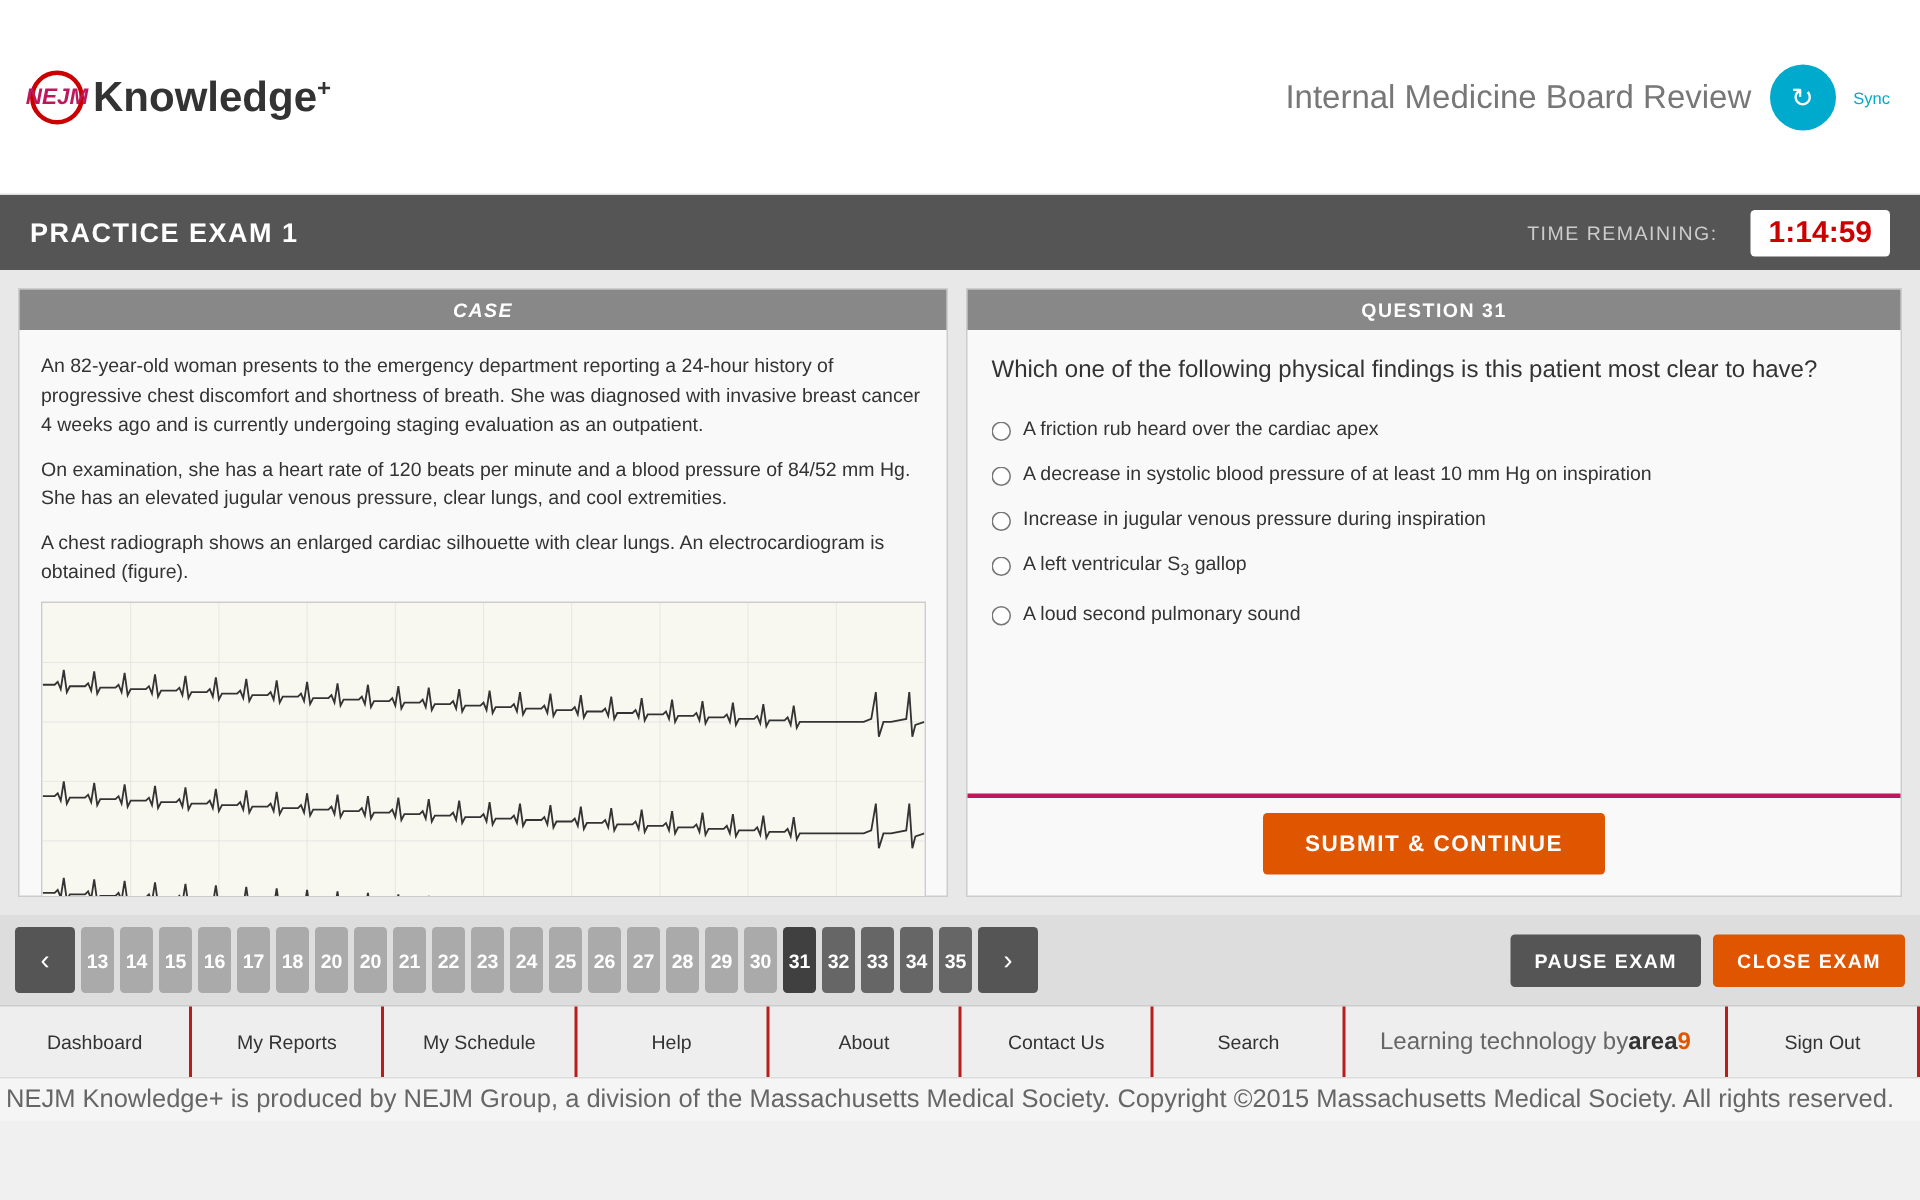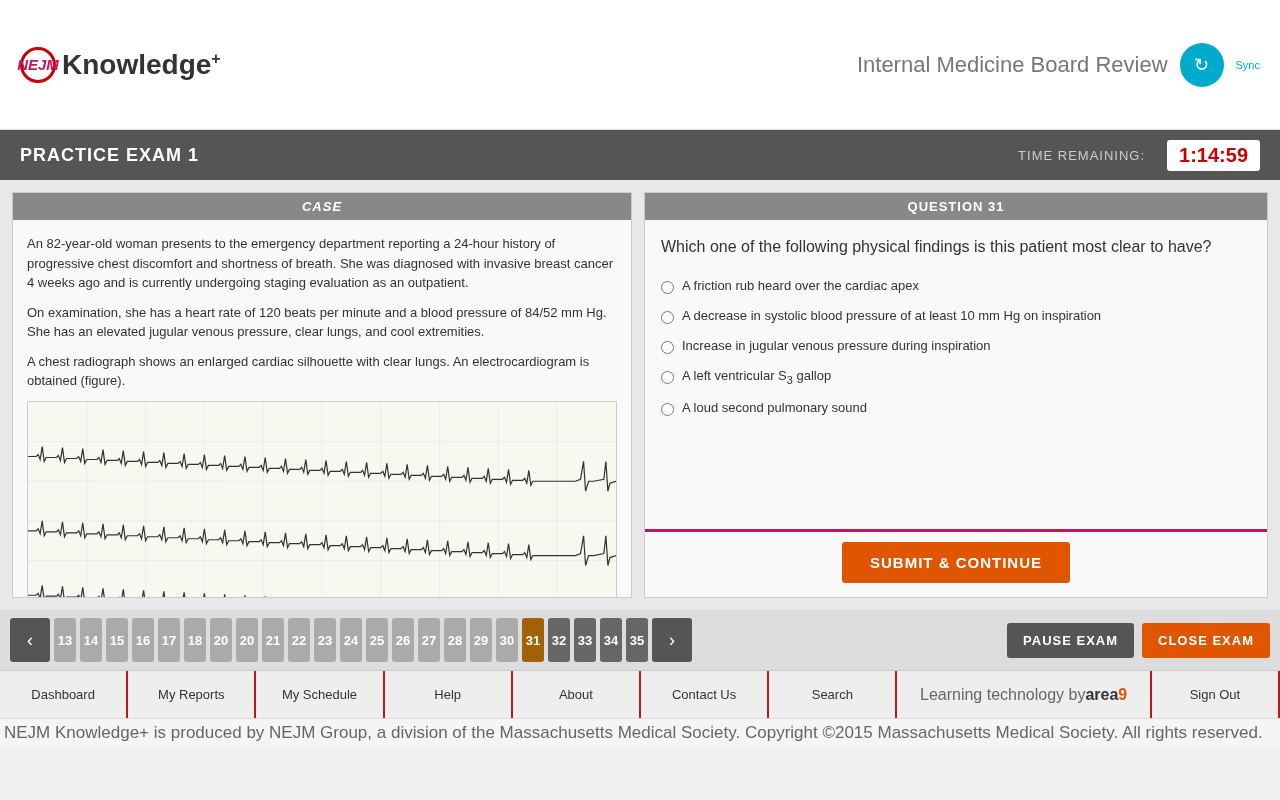--- a/index.html
+++ b/index.html
@@ -42,21 +42,21 @@
     .answer-option { display: flex; align-items: flex-start; gap: 8px; margin-bottom: 14px; cursor: pointer; }
     .answer-option input[type="radio"] { margin-top: 3px; flex-shrink: 0; }
     .answer-option label { color: #333; font-size: 13px; cursor: pointer; }
     #submit-area { padding: 10px 32px 14px; display: flex; justify-content: center; border-top: 3px solid #be185d; }
     #submit-btn { background: #e05500; color: white; border: none; padding: 12px 28px; font-size: 15px; font-weight: bold; border-radius: 3px; cursor: pointer; letter-spacing: 1px; }
 
     
     #nav-bar { background: #ddd; padding: 6px 10px; display: flex; align-items: center; gap: 4px; height: 60px; }
     .nav-arrow { background: #555; color: white; border: none; width: 40px; height: 44px; font-size: 18px; cursor: pointer; border-radius: 3px; display: flex; align-items: center; justify-content: center; flex-shrink: 0; }
     .nav-num { background: #aaa; color: white; border: none; width: 22px; height: 44px; font-size: 13px; font-weight: bold; cursor: pointer; border-radius: 3px; display: flex; align-items: center; justify-content: center; flex-shrink: 0; }
-    .nav-num.active { background: #a16207; }
+    .nav-num.active { background: #404040; }
     .nav-num.dark { background: #666; }
     #nav-right-btns { margin-left: auto; display: flex; gap: 8px; flex-shrink: 0; }
     #pause-btn { background: #555; color: white; border: none; padding: 10px 16px; font-size: 13px; font-weight: bold; cursor: pointer; border-radius: 3px; letter-spacing: 1px; }
     #close-btn { background: #e05500; color: white; border: none; padding: 10px 16px; font-size: 13px; font-weight: bold; cursor: pointer; border-radius: 3px; letter-spacing: 1px; }
 
     
     #bottom-nav { background: #eee; display: flex; align-items: stretch; border-top: 1px solid #ccc; height: 48px; }
     .bottom-nav-item { flex: 1; display: flex; align-items: center; justify-content: center; font-size: 13px; color: #333; cursor: pointer; border-right: 2px solid #b91c1c; text-decoration: none; }
     .bottom-nav-item.area9 { flex: 2; font-size: 16px; color: #666; }
     .area9-logo { font-weight: bold; color: #333; }

